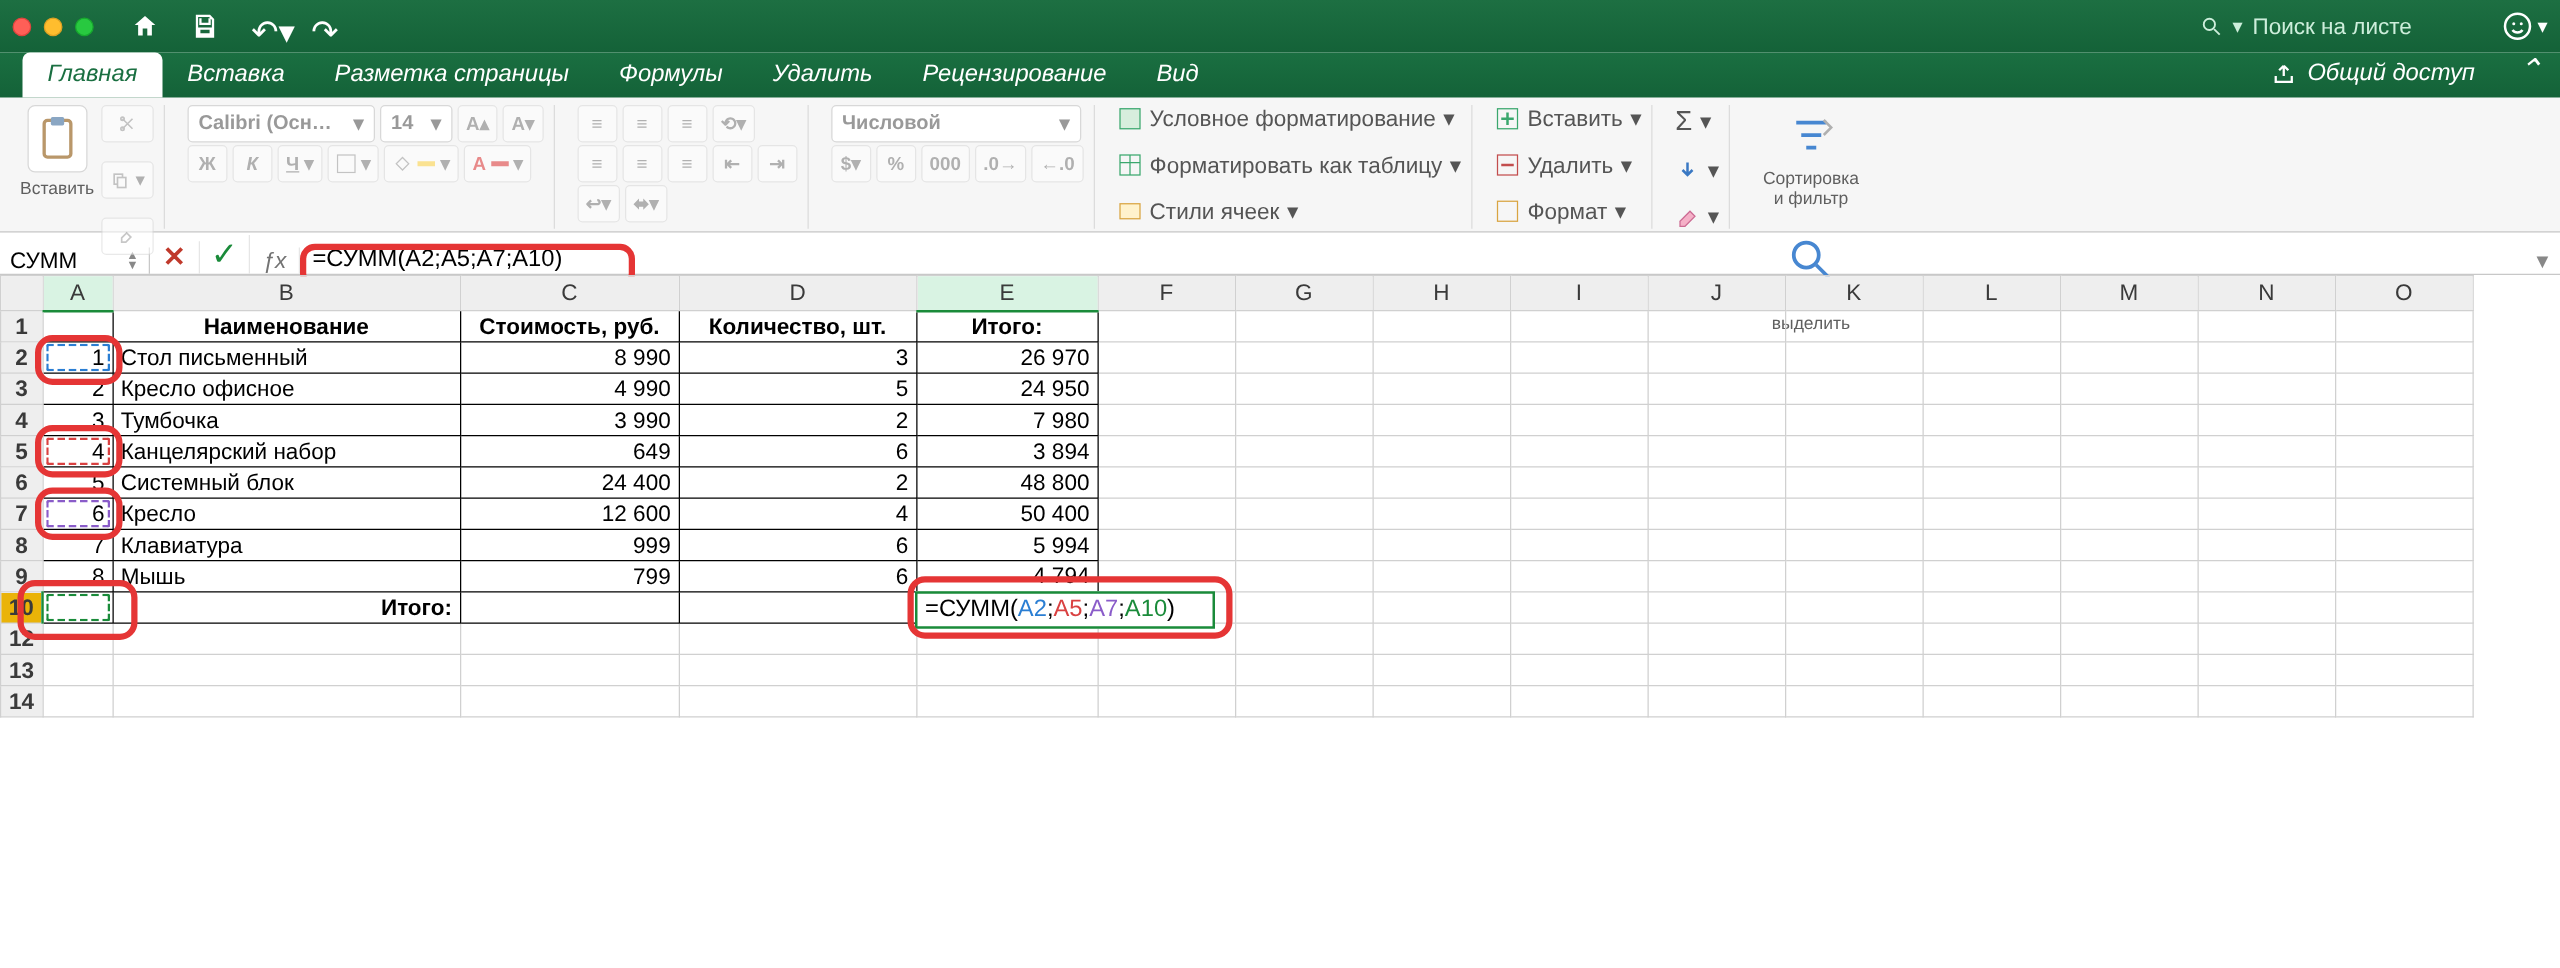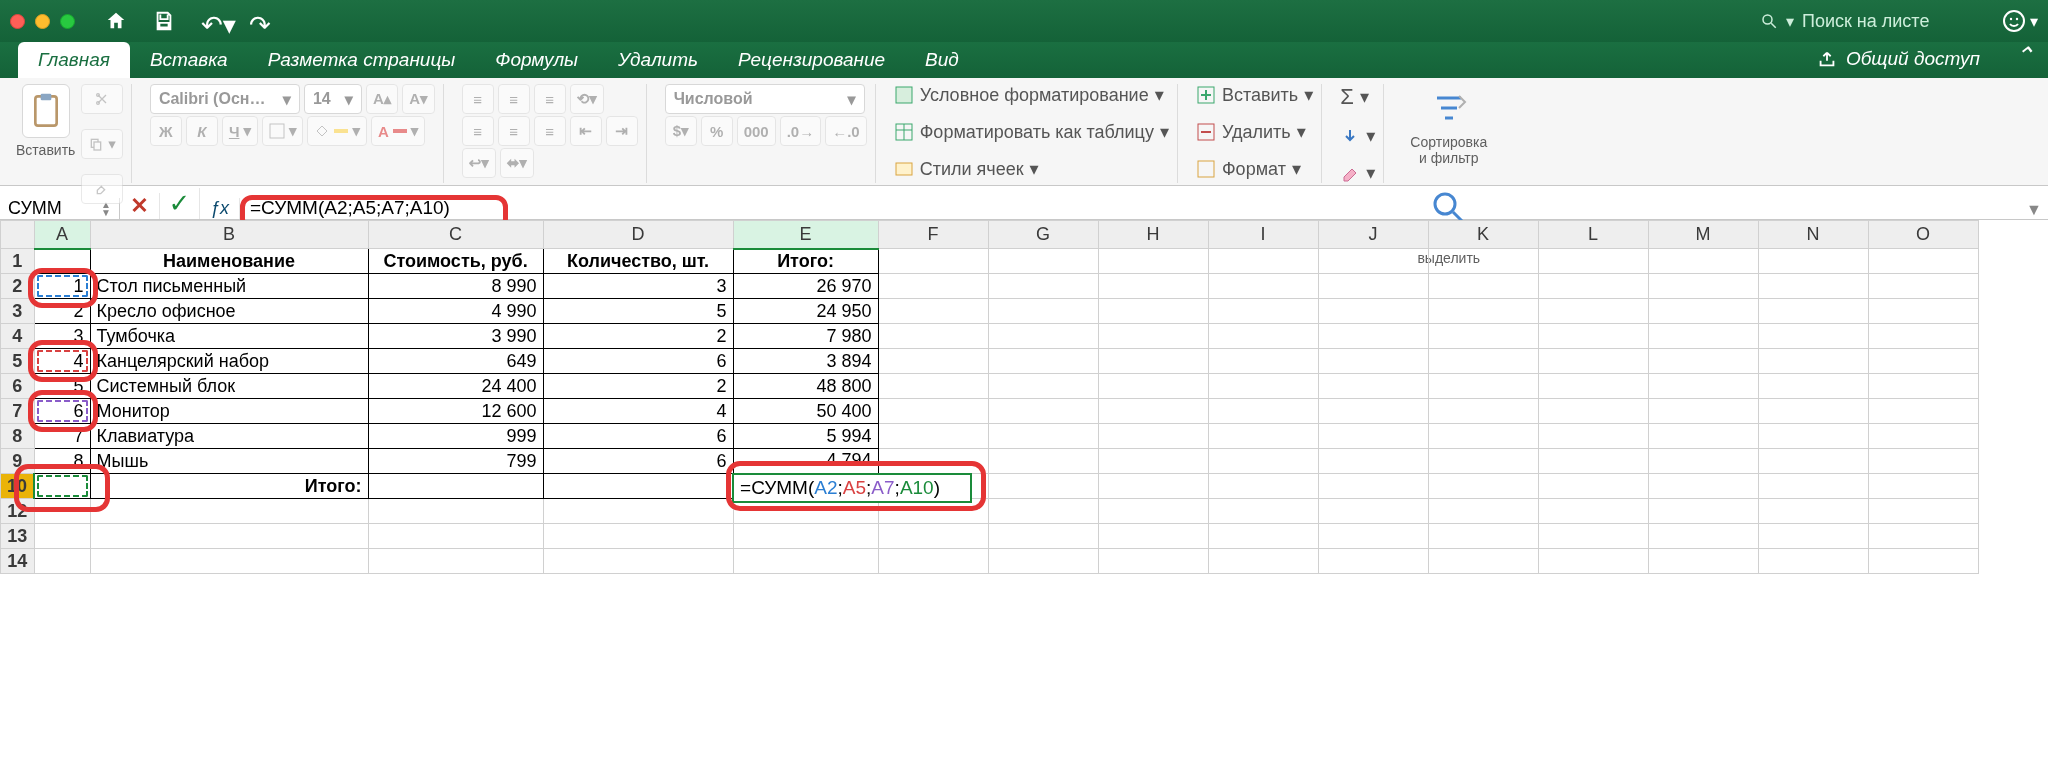--- a/index.html
+++ b/index.html
@@ -45,21 +45,21 @@
   .rtxt { font-size: 18px; color: #555; display: flex; align-items: center; gap: 6px; white-space: nowrap; }
   .rtxt svg { width: 20px; height: 20px; }
   .big-btn { display: flex; flex-direction: column; align-items: center; justify-content: flex-end; gap: 4px; padding: 4px 8px; cursor: pointer; }
   .big-btn svg { width: 40px; height: 40px; }
   .stack3 { display: flex; flex-direction: column; gap: 15px; }
 
   
   .fbar { height: 34px; border-bottom: 1px solid #c8c8c8; display: flex; align-items: flex-end; }
   .namebox { width: 120px; border-right: 1px solid #c8c8c8; display: flex; align-items: center; justify-content: space-between; padding: 0 8px; font-size: 18px; }
   .namebox .st { display: flex; flex-direction: column; font-size: 10px; color: #888; line-height: 8px; }
-  .fb-btn { width: 40px; display: flex; align-items: center; justify-content: center; border-right: 1px solid #e6e6e6; font-size: 22px; color: #0c4a6e; cursor: pointer; }
+  .fb-btn { width: 40px; display: flex; align-items: center; justify-content: center; border-right: 1px solid #e6e6e6; font-size: 22px; color: #737373; cursor: pointer; }
   .fb-btn.cancel { color: #c0392b; font-weight: bold; }
   .fb-btn.accept { color: #1a8b3a; font-size: 26px; }
   .fx { font-style: italic; font-size: 18px; }
   .formula-input { flex: 1; padding: 0 10px; font-size: 19px; display: flex; align-items: center; position: relative; }
   .formula-input .hl { position: absolute; left: 0px; top: -2px; width: 268px; height: 36px; border: 5px solid #e53535; border-radius: 12px; pointer-events: none; }
   .fb-expand { width: 28px; display: flex; align-items: center; justify-content: center; color: #888; }
 
   
   .grid-wrap { height: calc(774px - 42px - 36px - 108px - 34px); overflow: hidden; position: relative; }
   table.grid { border-collapse: collapse; table-layout: fixed; }
@@ -477,21 +477,21 @@
           <td class=""></td>
           <td class=""></td>
           <td class=""></td>
           <td class=""></td>
           <td class=""></td>
           <td class=""></td>
         </tr>
         <tr>
           <th class="rownum">7</th>
           <td class="data-border cnum ants purple">6</td>
-          <td class="data-border">Монитор</td>
+          <td class="data-border">Кресло</td>
           <td class="data-border num">12 600</td>
           <td class="data-border cnum">4</td>
           <td class="data-border num">50 400</td>
           <td class=""></td>
           <td class=""></td>
           <td class=""></td>
           <td class=""></td>
           <td class=""></td>
           <td class=""></td>
           <td class=""></td>

